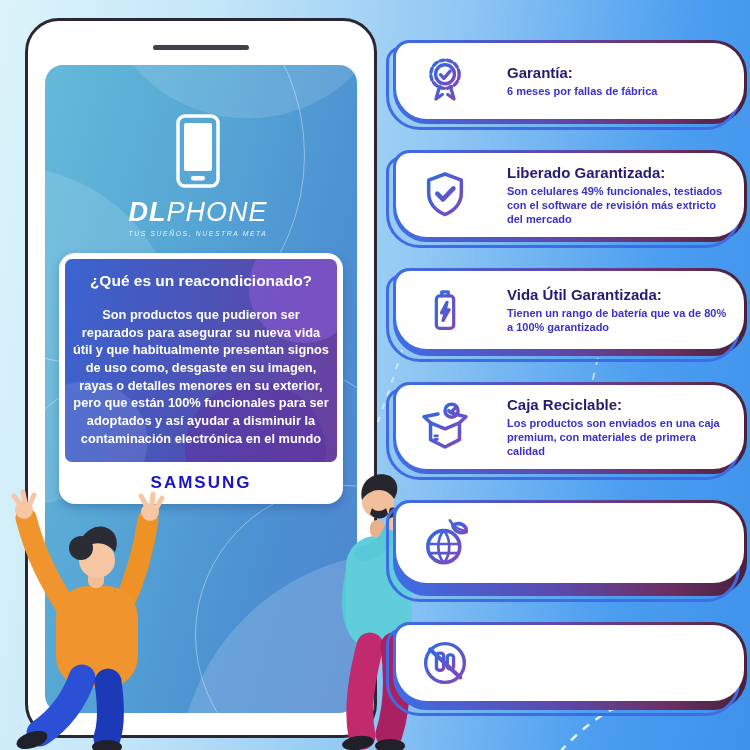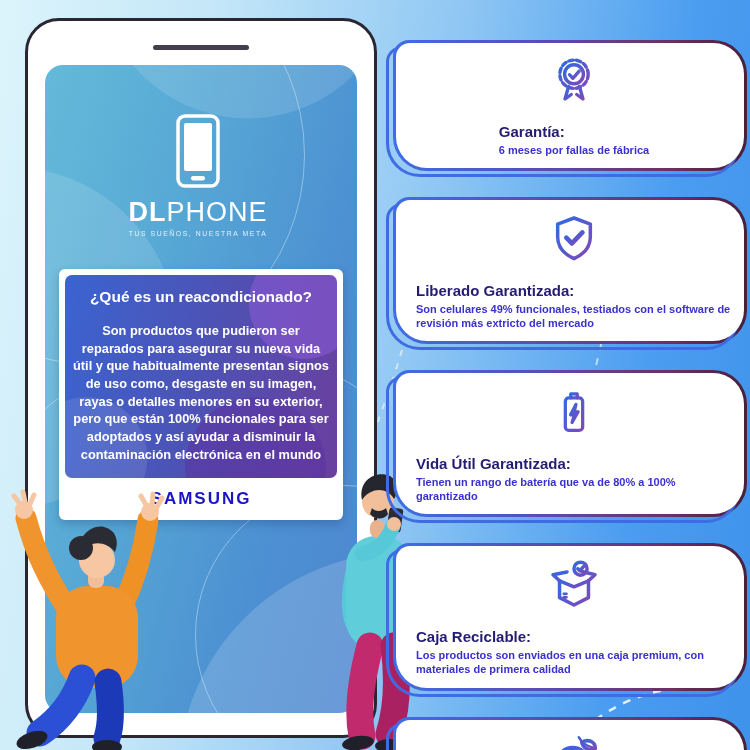--- a/index.html
+++ b/index.html
@@ -28,30 +28,30 @@
       radial-gradient(circle at 115% 110%, rgba(255,255,255,.16) 0 225px, rgba(255,255,255,0) 226px),
       radial-gradient(circle at -12% 42%, rgba(255,255,255,.13) 0 170px, rgba(255,255,255,0) 171px),
       radial-gradient(circle at 65% -15%, rgba(255,255,255,.12) 0 150px, rgba(255,255,255,0) 151px),
       linear-gradient(105deg,#64bad9 0%,#57a8d5 35%,#4c90d2 72%,#4f86cf 100%);
   }
   .ring{ position:absolute; border:1px solid rgba(255,255,255,.38); border-radius:50%; }
   .r1{ width:420px; height:420px; left:-160px; top:-120px; }
   .r2{ width:520px; height:520px; left:-90px; top:280px; }
   .r3{ width:300px; height:300px; left:150px; top:420px; }
 
-  .logo{ position:absolute; left:0; right:6px; top:48px; text-align:center; color:#fff; }
+  .logo{ position:absolute; left:0; right:6px; top:48px; text-align:center; color:#fff;font-style:italic; }
   .logo svg{ display:block; margin:0 auto 8px; }
   .logo-text{ font-size:27px; letter-spacing:1px; color:#fff; }
   .logo-text .dl{ font-weight:800; }
   .logo-text .ph{ font-weight:300; }
   .logo-tagline{ font-size:6.8px; letter-spacing:1.6px; color:rgba(255,255,255,.85); margin-top:2px; }
 
   .info-card{
-    position:absolute; left:14px; top:204px; width:284px;
-    background:#fff; border-radius:6px; padding:6px 6px 0 6px;
+    position:absolute; left:14px; top:188px; width:284px;
+    background:#fff; border-radius:16px; padding:6px 6px 0 6px;
     box-shadow:0 4px 10px rgba(20,40,90,.25);
   }
   .purple-box{
     border-radius:7px; padding:13px 8px 15px; text-align:center; color:#fff;
     background:
       radial-gradient(circle at 88% 14%, rgba(140,90,215,.55) 0 55px, rgba(140,90,215,0) 56px),
       radial-gradient(circle at 70% 95%, rgba(90,50,160,.55) 0 70px, rgba(90,50,160,0) 71px),
       radial-gradient(circle at 8% 90%, rgba(255,255,255,.10) 0 60px, rgba(255,255,255,0) 61px),
       linear-gradient(102deg,#3b64d0 0%,#4c53b6 48%,#6a3f9e 100%);
   }
@@ -74,21 +74,21 @@
     position:relative; z-index:0; border-radius:16px 34px 34px 34px; padding:3px;
     background:linear-gradient(90deg,#3e6ee6 0%,#5b4ab0 45%,#6d2f63 78%,#46203c 100%);
   }
   .card::before{
     content:""; position:absolute; inset:0; z-index:-1;
     transform:translate(-7px,6px);
     border:3px solid #3f6ce4; border-radius:16px 34px 34px 34px;
   }
   .card-inner{
     background:#fff; border-radius:14px 31px 31px 31px; height:100%;
-    display:flex; align-items:center; gap:15px; padding:11px 12px 11px 20px;flex-direction:column;
+    display:flex; align-items:center; gap:33px; padding:11px 12px 11px 20px;
   }
   .card-icon{ flex:none; width:58px; display:flex; justify-content:center; }
   .card-text{ flex:1; }
   .card-title{ font-size:15px; font-weight:800; color:#231c70; margin-bottom:3px; }
   .card-body{ font-size:11px; font-weight:700; color:#3a30cf; line-height:1.28; }
   .h84{min-height:84px}.h92{min-height:92px}.h88{min-height:88px}.h96{min-height:96px}
 </style>
 </head>
 <body>
 

